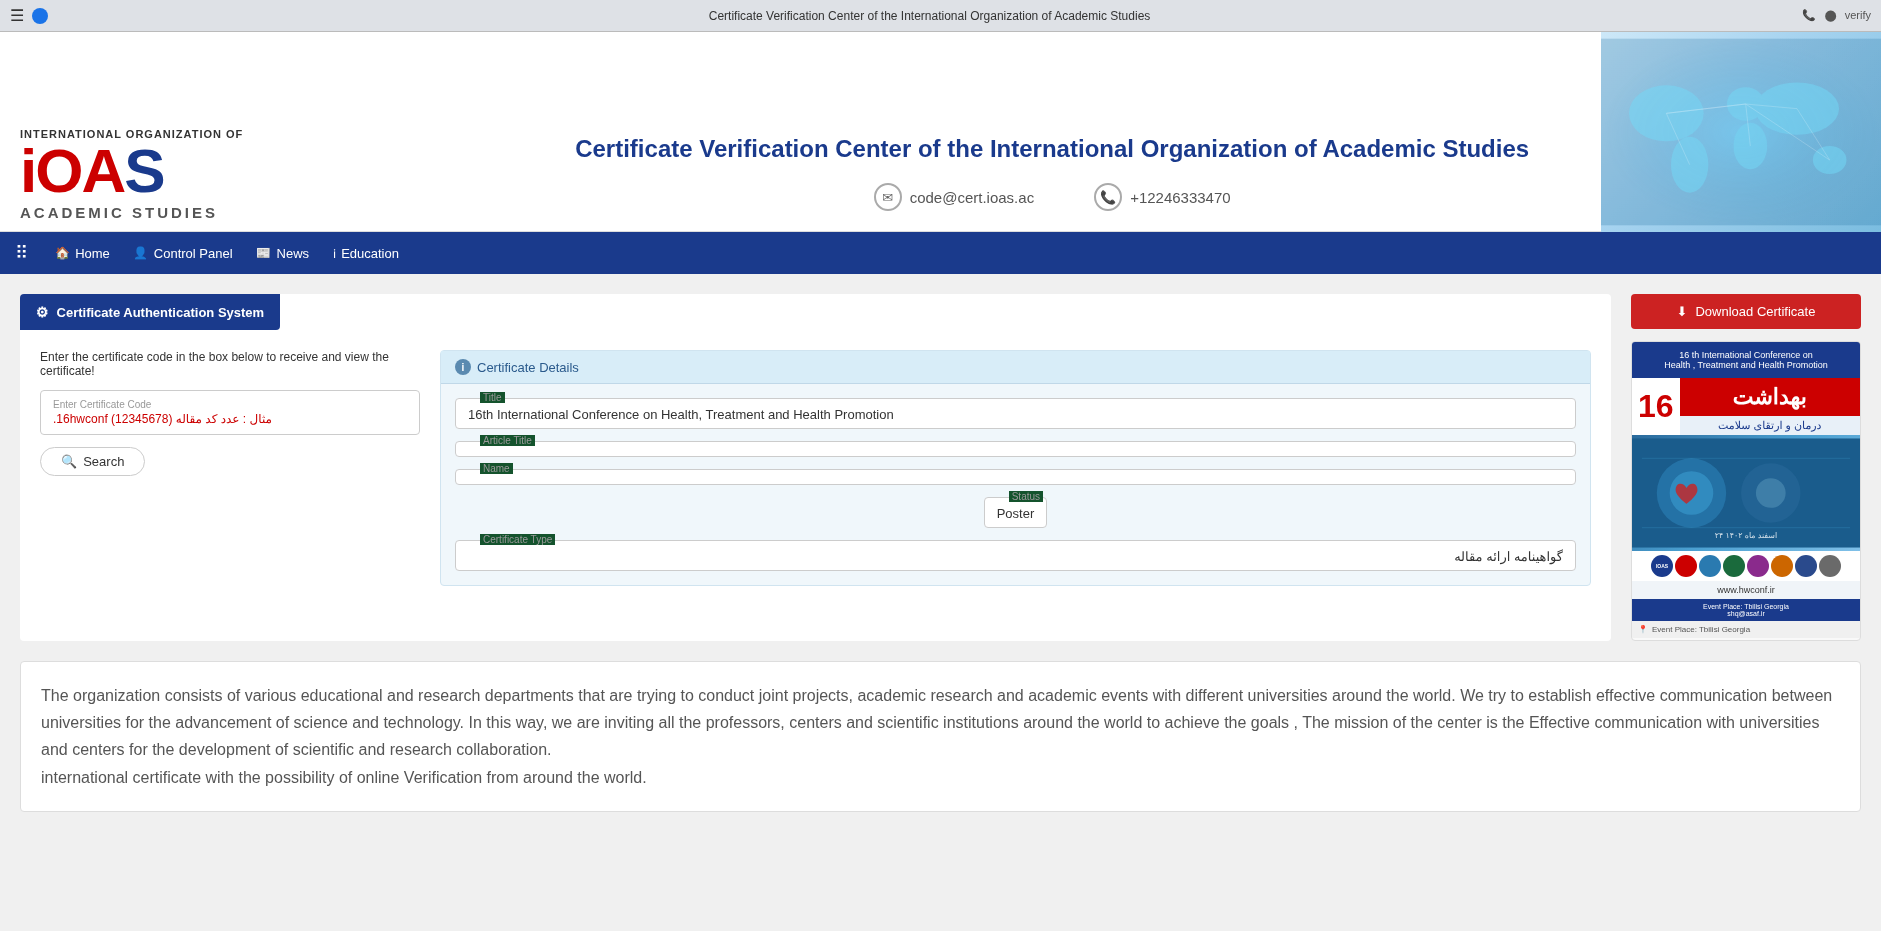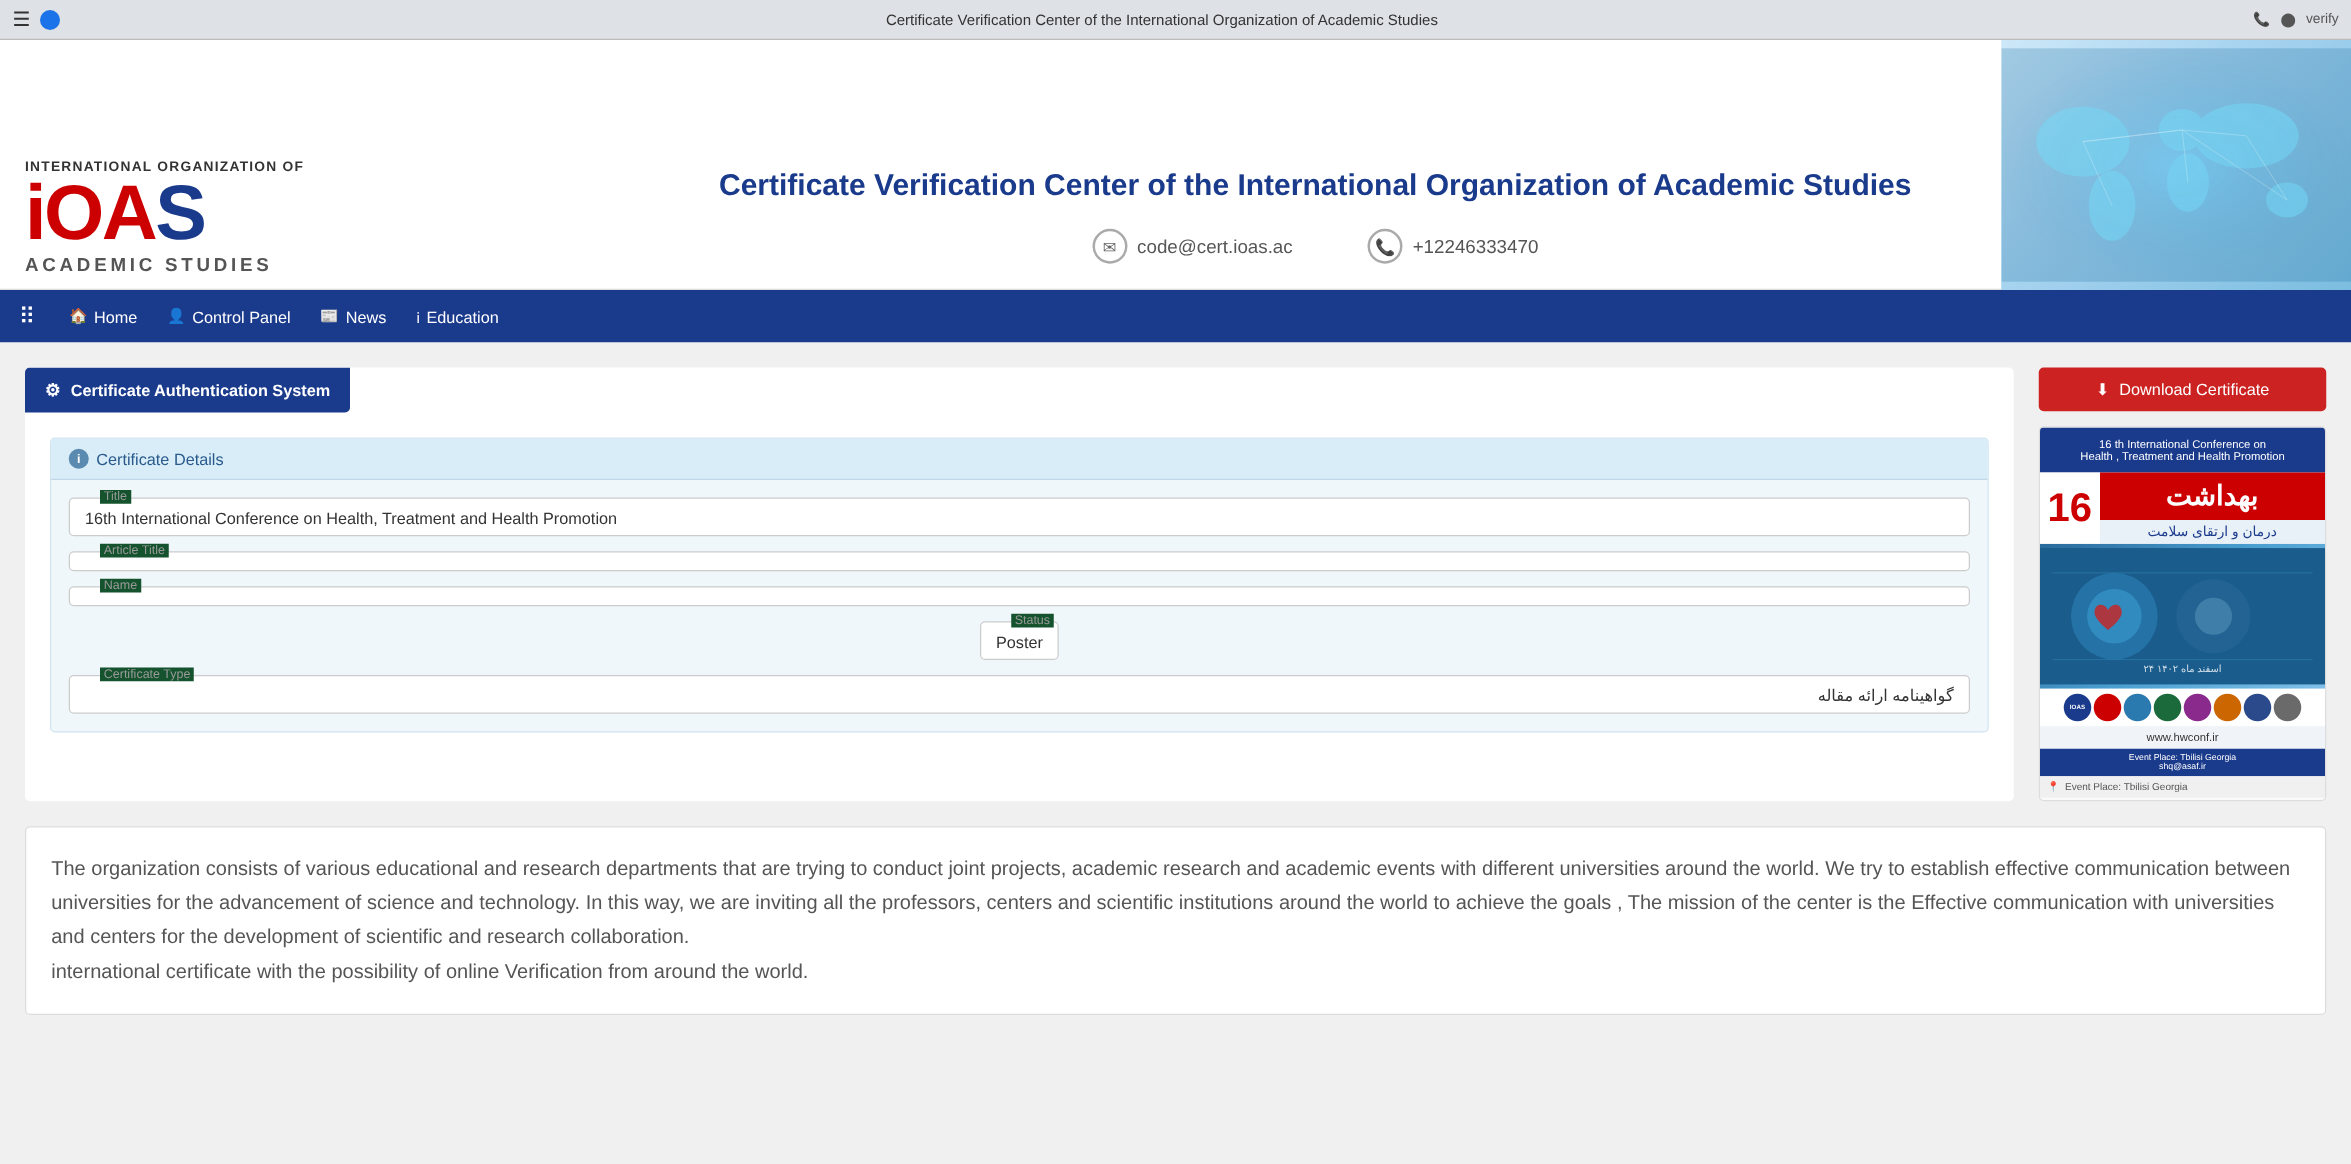--- a/index.html
+++ b/index.html
@@ -460,20 +460,31 @@
 <div class="main-content">
 
   <div class="cert-panel">
     <div class="cert-panel-header">
       <span class="gear-icon">⚙</span>
       <span>Certificate Authentication System</span>
     </div>
 
     <div class="cert-body">
 
+      <div class="cert-left">
+        <p class="cert-instruction">Enter the certificate code in the box below to receive and view the certificate!</p>
+        <div class="cert-input-group">
+          <span class="cert-input-label">Enter Certificate Code</span>
+          <div class="cert-input-example">مثال : عدد کد مقاله (12345678) 16hwconf.</div>
+        </div>
+        <button class="search-btn">
+          <span>🔍</span>
+          <span>Search</span>
+        </button>
+      </div>
 
       <div class="cert-details">
         <div class="cert-details-header">
           <span class="info-icon">i</span>
           <span>Certificate Details</span>
         </div>
         <div class="cert-details-body">
           <div class="field-group">
             <span class="field-label">Title</span>
             <div class="field-value">16th International Conference on Health, Treatment and Health Promotion</div>

